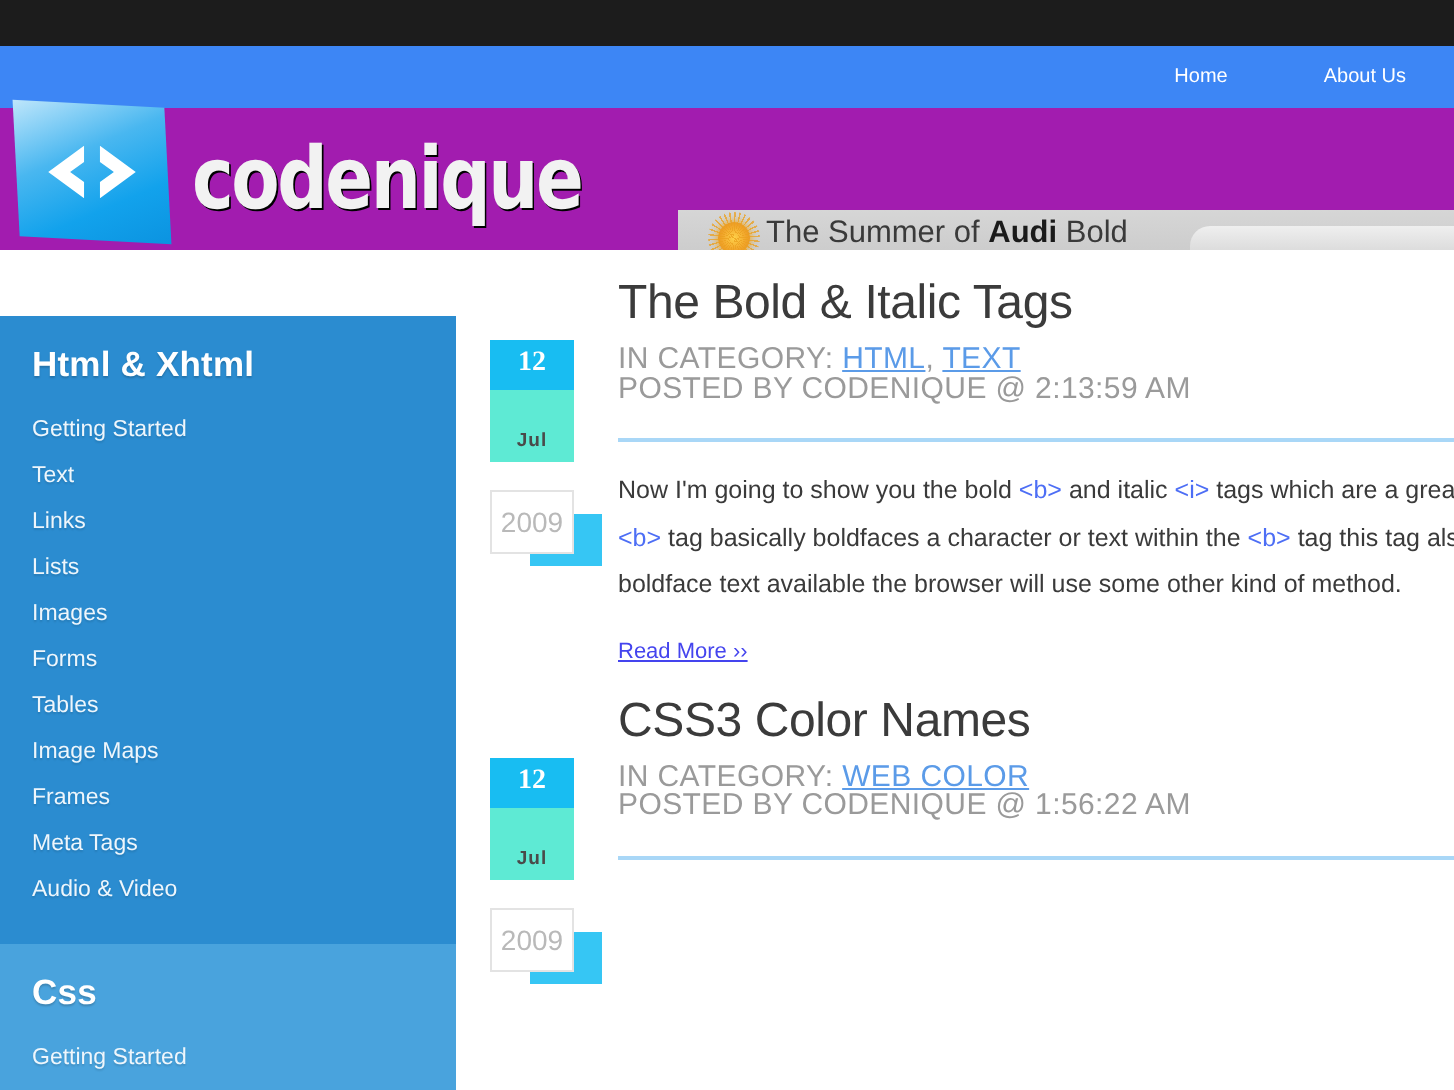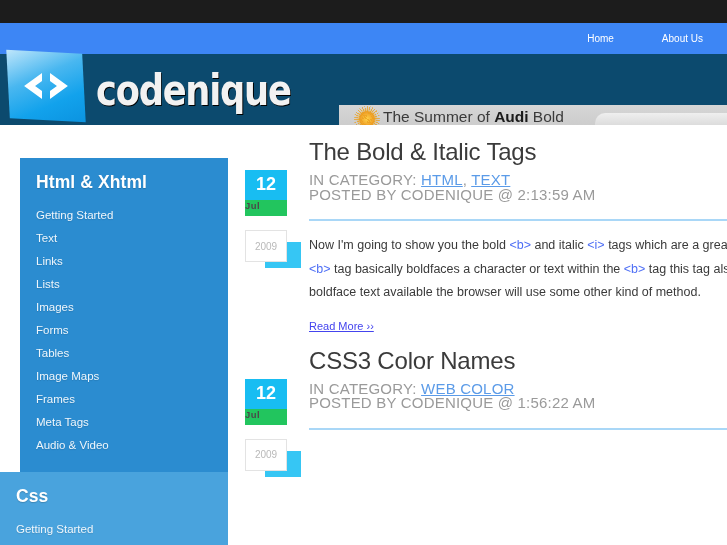--- a/index.html
+++ b/index.html
@@ -45,21 +45,21 @@
     white-space: nowrap;
     cursor: pointer;
   }
 
   
   .header {
     position: absolute;
     top: 54px; left: 0;
     width: 727px;
     height: 71px;
-    background: #0c4a6e;
+    background: #a21caf;
   }
   .logo-wrap {
     position: absolute;
     left: 8px; top: -6px;
     display: flex;
     align-items: center;
   }
   .logo-mark {
     width: 76px; height: 68px;
     background: linear-gradient(155deg, #bfe6fb 0%, #49b7f0 38%, #12a2ec 70%, #0b93e0 100%);
@@ -164,21 +164,21 @@
     background: #ffffff;
   }
 
   
   .sidebar {
     position: absolute;
     left: 0; top: 33px;
     width: 228px;
   }
   .side-section { padding: 0; }
-  .side-section.s-html { background: #2b8cd0; padding: 14px 0 16px 0; margin-left: 20px; }
+  .side-section.s-html { background: #2b8cd0; padding: 14px 0 16px 0; }
   .side-section.s-css  { background: #49a3dd; padding: 14px 0 16px 0; }
 
   .side-title {
     color: #ffffff;
     font-size: 17.5px;
     font-weight: bold;
     padding: 0 0 10px 16px;
     letter-spacing: 0.1px;
     text-shadow: 0 1px 1px rgba(0,0,0,.18);
   }
@@ -201,32 +201,33 @@
   .post { position: relative; }
 
   .date-badge {
     position: absolute;
     left: 0; top: 33px;
     width: 42px;
   }
   .db-day {
     background: #18bdf2;
     color: #ffffff;
-    font-size: 18px;
+    font-size: 14px;
     font-weight: bold;
     text-align: center;
     padding: 4px 0 5px 0;
+    font-family: Liberation Serif, serif;
   }
   .db-mon {
-    background: #22c55e;
+    background: #5eead4;
     color: #4a4a4a;
     font-size: 9.5px;
     font-weight: bold;
-    text-align: left;
-    padding: 0 0 5px 0;
+    text-align: center;
+    padding: 20px 0 5px 0;
     letter-spacing: .5px;
   }
   .db-year-wrap {
     position: relative;
     margin-top: 14px;
     width: 56px;
     height: 38px;
   }
   .db-year-accent {
     position: absolute;
@@ -234,21 +235,21 @@
     width: 36px; height: 26px;
     background: #36c6f4;
   }
   .db-year {
     position: absolute;
     left: 0; top: 0;
     width: 42px; height: 32px;
     background: #ffffff;
     border: 1px solid #e3e3e3;
     color: #b9b9b9;
-    font-size: 10px;
+    font-size: 14px;
     display: flex;
     align-items: center;
     justify-content: center;
   }
 
   .post-head { padding-left: 64px; }
   .post-title {
     font-family: "Liberation Sans", sans-serif;
     font-size: 24px;
     color: #3b3b3b;

